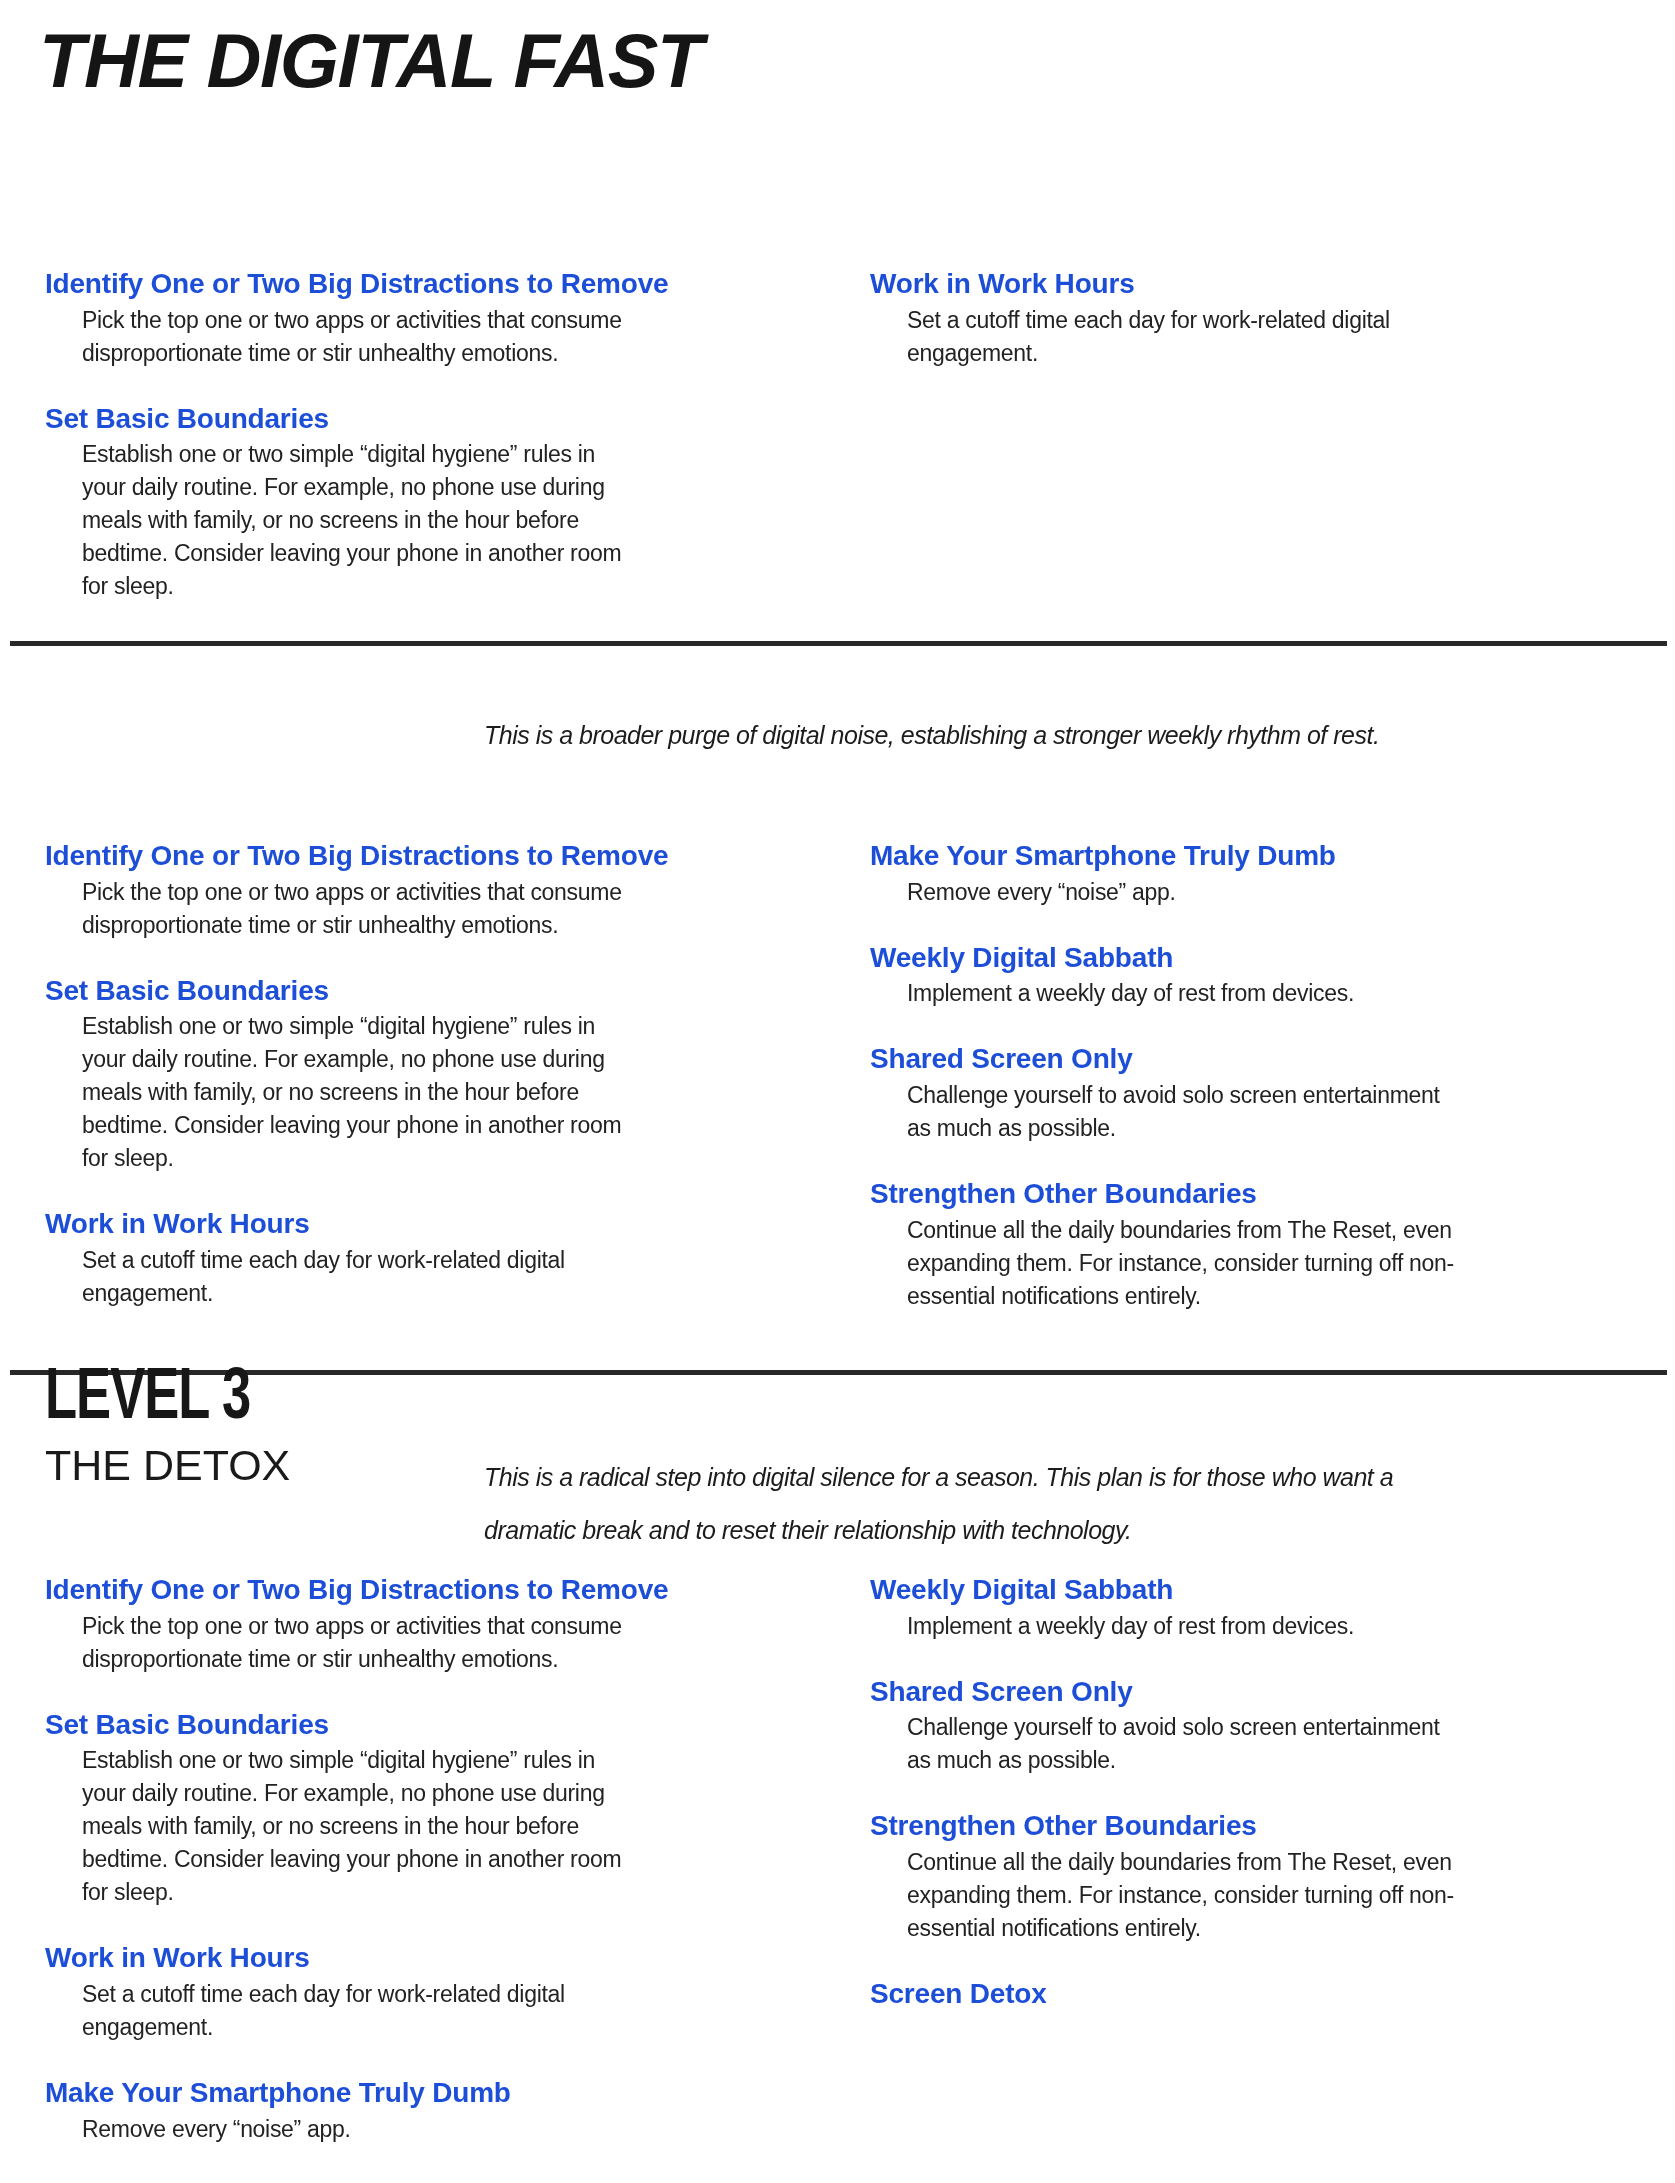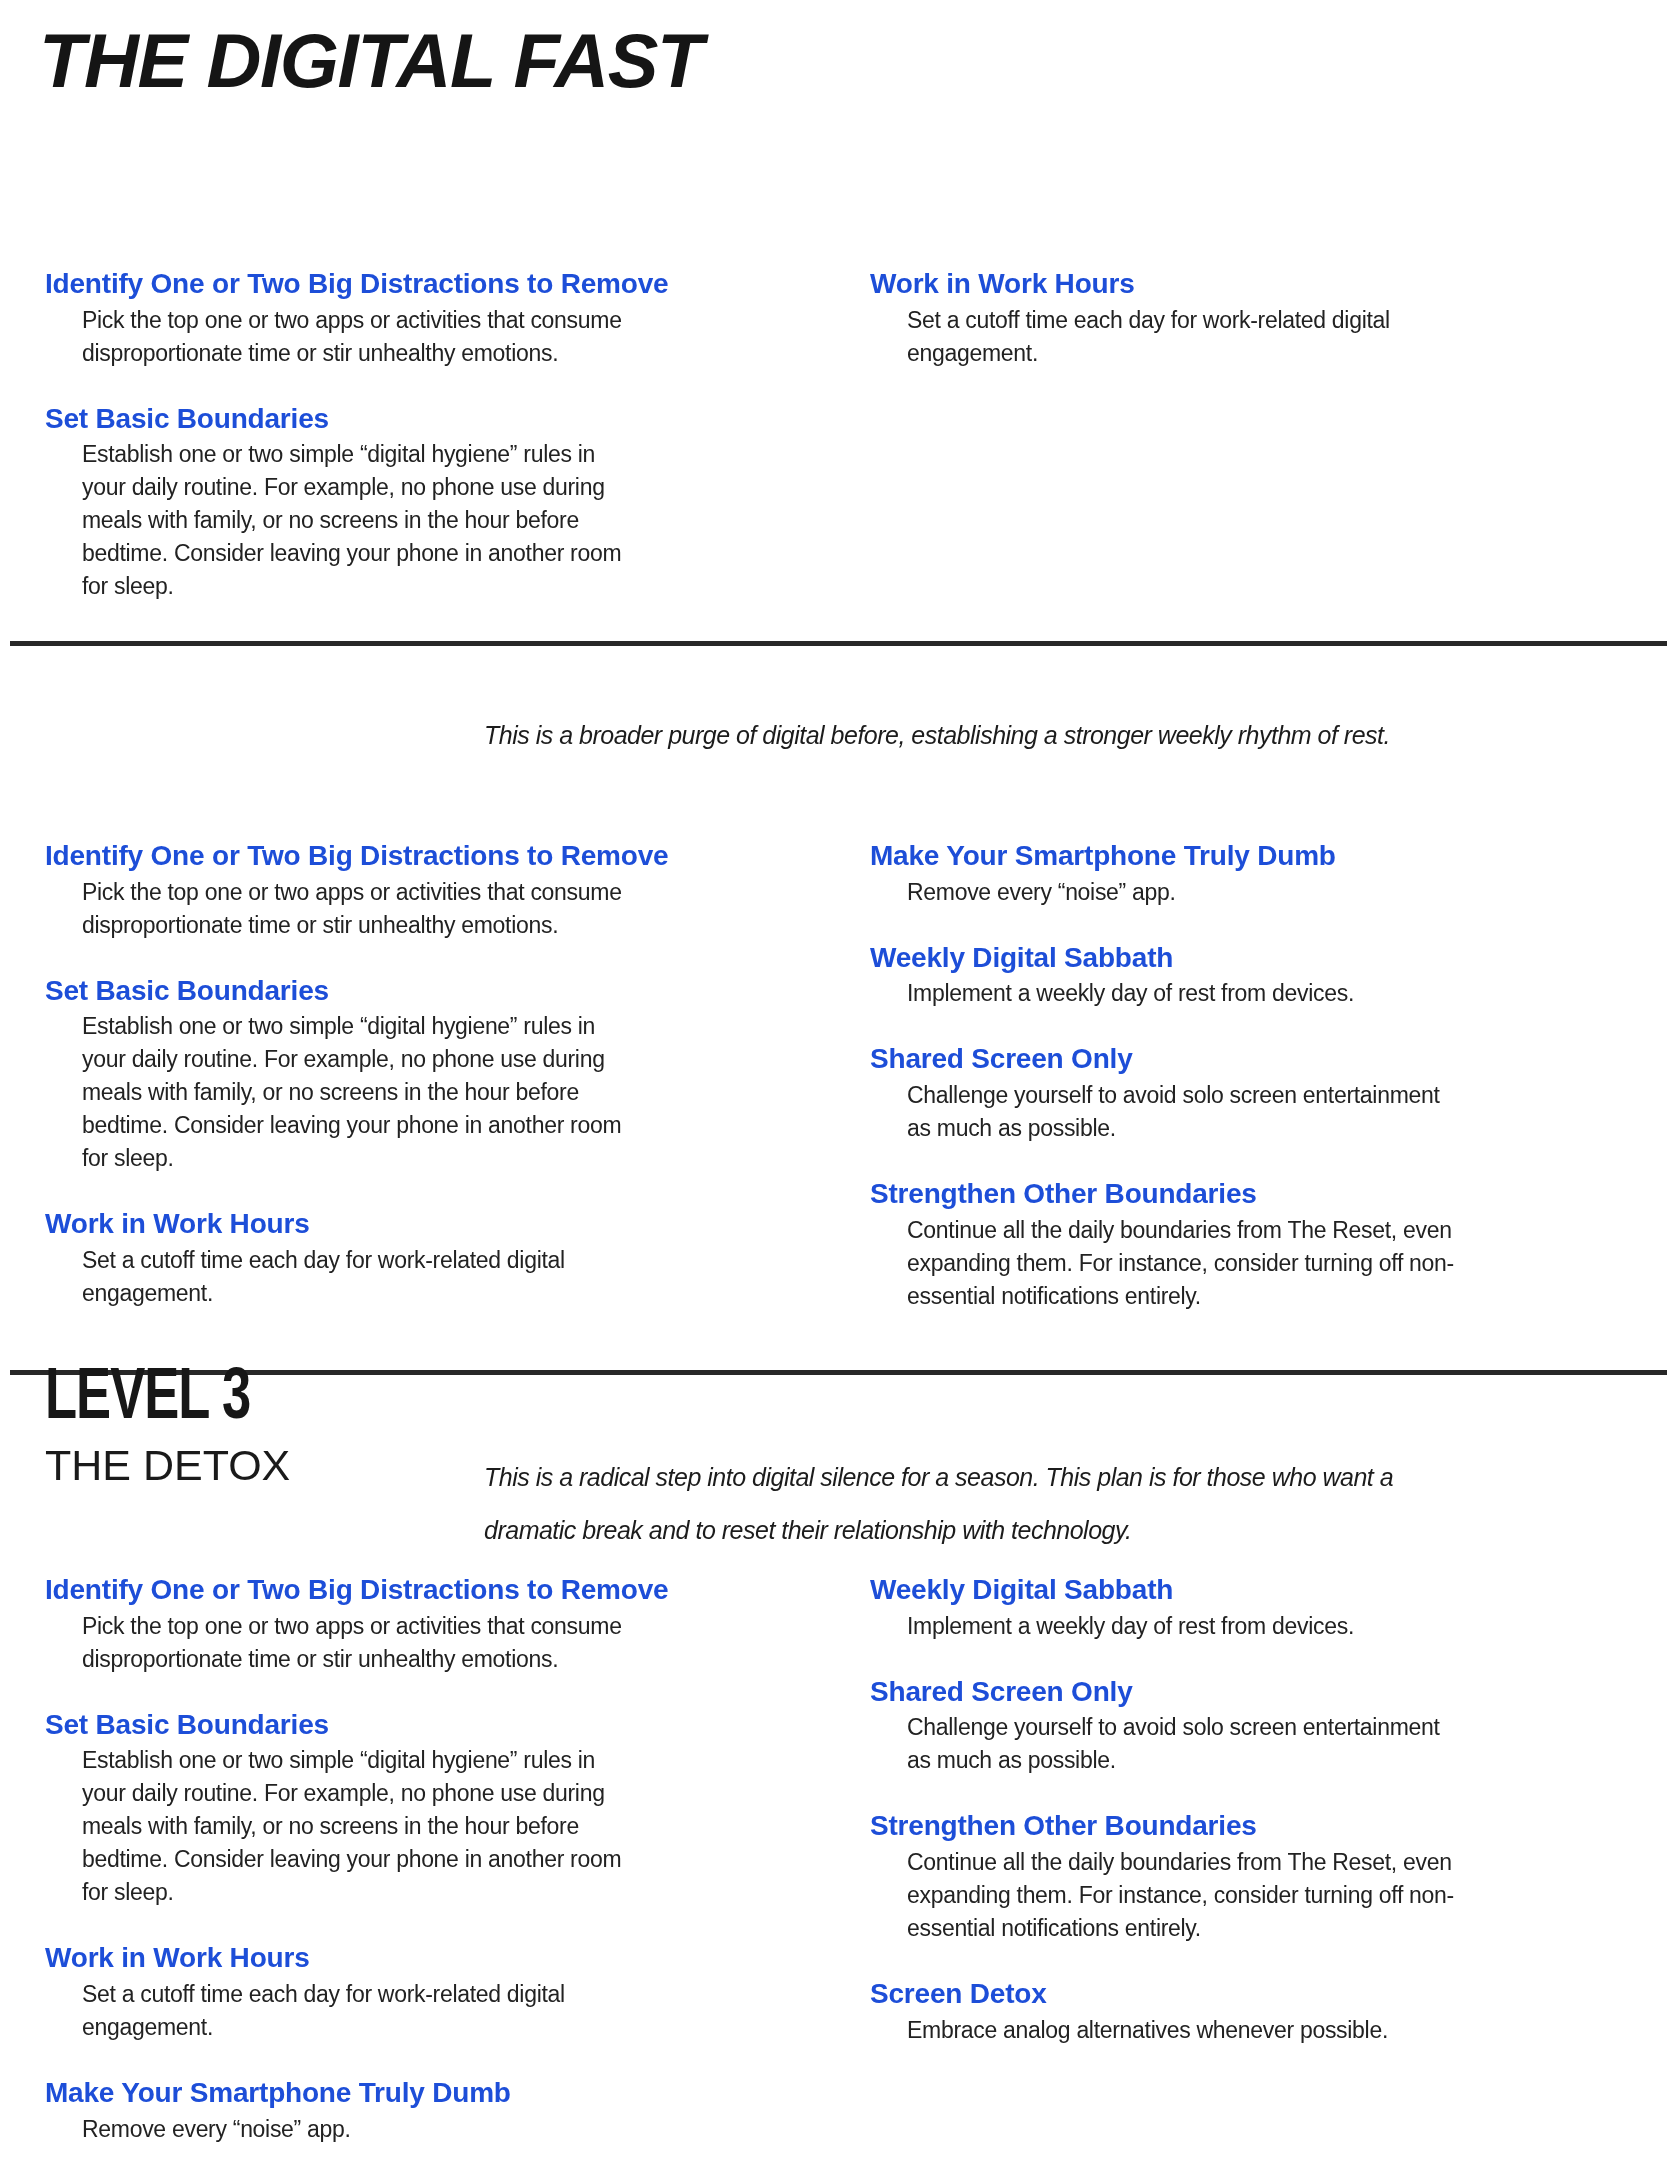--- a/index.html
+++ b/index.html
@@ -124,21 +124,21 @@
       <div class="item">
         <div class="item-heading">Work in Work Hours</div>
         <div class="item-body">Set a cutoff time each day for work-related digital
 engagement.</div>
       </div>
     </div>
   </div>
 
   <div class="divider divider-1"></div>
 
-  <div class="tagline tagline-l2">This is a broader purge of digital before, establishing a stronger weekly rhythm of rest.</div>
+  <div class="tagline tagline-l2">This is a broader purge of digital noise, establishing a stronger weekly rhythm of rest.</div>
 
   <div class="columns columns-l2">
     <div class="col">
       <div class="item">
         <div class="item-heading">Identify One or Two Big Distractions to Remove</div>
         <div class="item-body">Pick the top one or two apps or activities that consume
 disproportionate time or stir unhealthy emotions.</div>
       </div>
       <div class="item">
         <div class="item-heading">Set Basic Boundaries</div>
@@ -222,19 +222,18 @@
 as much as possible.</div>
       </div>
       <div class="item">
         <div class="item-heading">Strengthen Other Boundaries</div>
         <div class="item-body">Continue all the daily boundaries from The Reset, even
 expanding them. For instance, consider turning off non-
 essential notifications entirely.</div>
       </div>
       <div class="item">
         <div class="item-heading">Screen Detox</div>
-        <div class="item-body">Embrace analog alternatives whenever possible.</div>
       </div>
     </div>
   </div>
 
 </div>
 
 
 </body></html>

